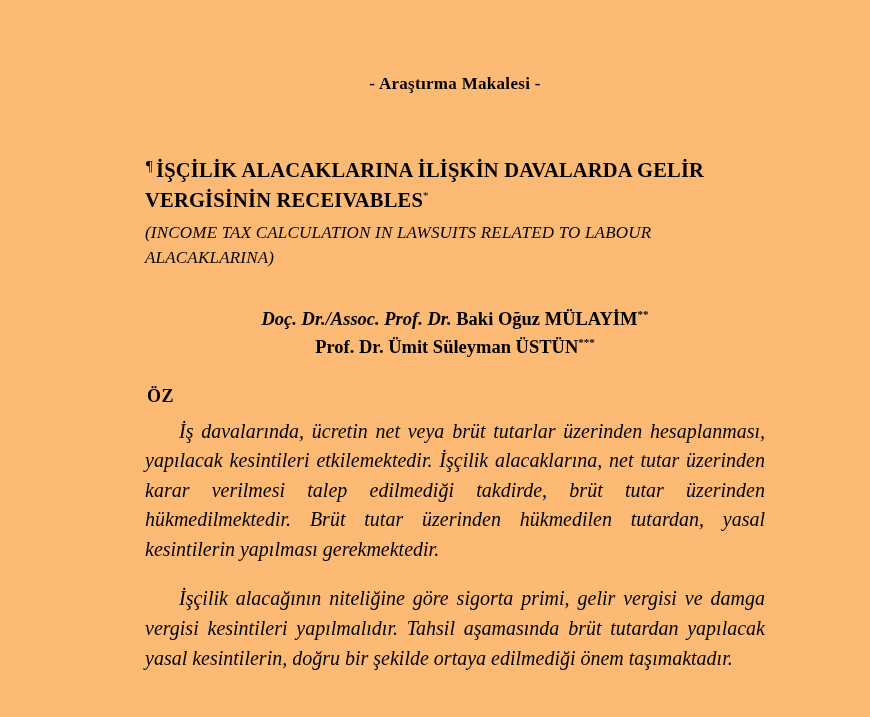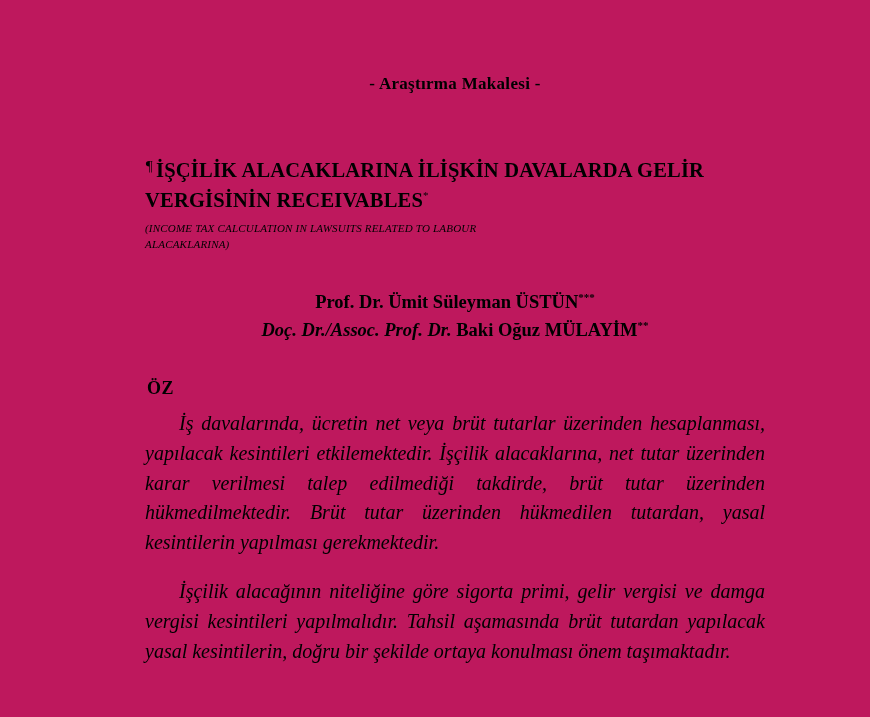--- a/index.html
+++ b/index.html
@@ -14,21 +14,21 @@
     color: #000000;
     position: relative;
     overflow: hidden;
   }
   .page {
     position: absolute;
     left: 0;
     top: 0;
     width: 870px;
     height: 717px;
-    background: #be185d;
+    background: #fdba74;
   }
   .content {
     position: absolute;
     left: 145px;
     top: 0;
     width: 620px;
   }
 
   .article-type {
     text-align: center;
@@ -57,21 +57,21 @@
     margin-right: 3px;
   }
   .title-main sup {
     font-size: 11px;
     vertical-align: super;
     font-weight: normal;
   }
   .title-en {
     margin-top: 6px;
     font-style: italic;
-    font-size: 11px;
+    font-size: 17px;
     line-height: 1.42;
     letter-spacing: 0.2px;
   }
 
   .authors {
     margin-top: 36px;
     text-align: center;
     font-size: 18.5px;
     font-weight: bold;
     line-height: 1.5;
@@ -79,21 +79,21 @@
   .authors .ital {
     font-style: italic;
   }
   .authors sup {
     font-size: 11px;
     vertical-align: super;
     font-weight: bold;
   }
 
   .abstract-heading {
-    margin-top: 34px;
+    margin-top: 24px;
     margin-left: 2px;
     font-size: 18px;
     font-weight: bold;
     letter-spacing: 0.4px;
   }
 
   .para {
     margin-top: 10px;
     font-size: 20px;
     line-height: 1.48;
@@ -120,29 +120,29 @@
         <span>VERGİSİNİN RECEIVABLES</span><sup>*</sup>
       </div>
       <div class="title-en">
         <span>(INCOME TAX CALCULATION IN LAWSUITS RELATED TO LABOUR</span><br>
         <span>ALACAKLARINA)</span>
       </div>
     </div>
 
     <div class="authors">
       <div>
+        <span class="ital">Doç. Dr.</span><span class="ital">/</span><span class="ital">Assoc. Prof. Dr.</span>
+        <span>Baki Oğuz MÜLAYİM</span><sup>**</sup>
+      </div>
+      <div>
         <span>Prof. Dr.</span>
         <span>Ümit Süleyman ÜSTÜN</span><sup>***</sup>
-      </div>
-      <div>
-        <span class="ital">Doç. Dr.</span><span class="ital">/</span><span class="ital">Assoc. Prof. Dr.</span>
-        <span>Baki Oğuz MÜLAYİM</span><sup>**</sup>
       </div>
     </div>
 
     <div class="abstract-heading">ÖZ</div>
 
     <p class="para">İş davalarında, ücretin net veya brüt tutarlar üzerinden hesaplanması, yapılacak kesintileri etkilemektedir. İşçilik alacaklarına, net tutar üzerinden karar verilmesi talep edilmediği takdirde, brüt tutar üzerinden hükmedilmektedir. Brüt tutar üzerinden hükmedilen tutardan, yasal kesintilerin yapılması gerekmektedir.</p>
 
-    <p class="para">İşçilik alacağının niteliğine göre sigorta primi, gelir vergisi ve damga vergisi kesintileri yapılmalıdır. Tahsil aşamasında brüt tutardan yapılacak yasal kesintilerin, doğru bir şekilde ortaya konulması önem taşımaktadır.</p>
+    <p class="para">İşçilik alacağının niteliğine göre sigorta primi, gelir vergisi ve damga vergisi kesintileri yapılmalıdır. Tahsil aşamasında brüt tutardan yapılacak yasal kesintilerin, doğru bir şekilde ortaya edilmediği önem taşımaktadır.</p>
 
   </div>
 </div>
 
 </body></html>

